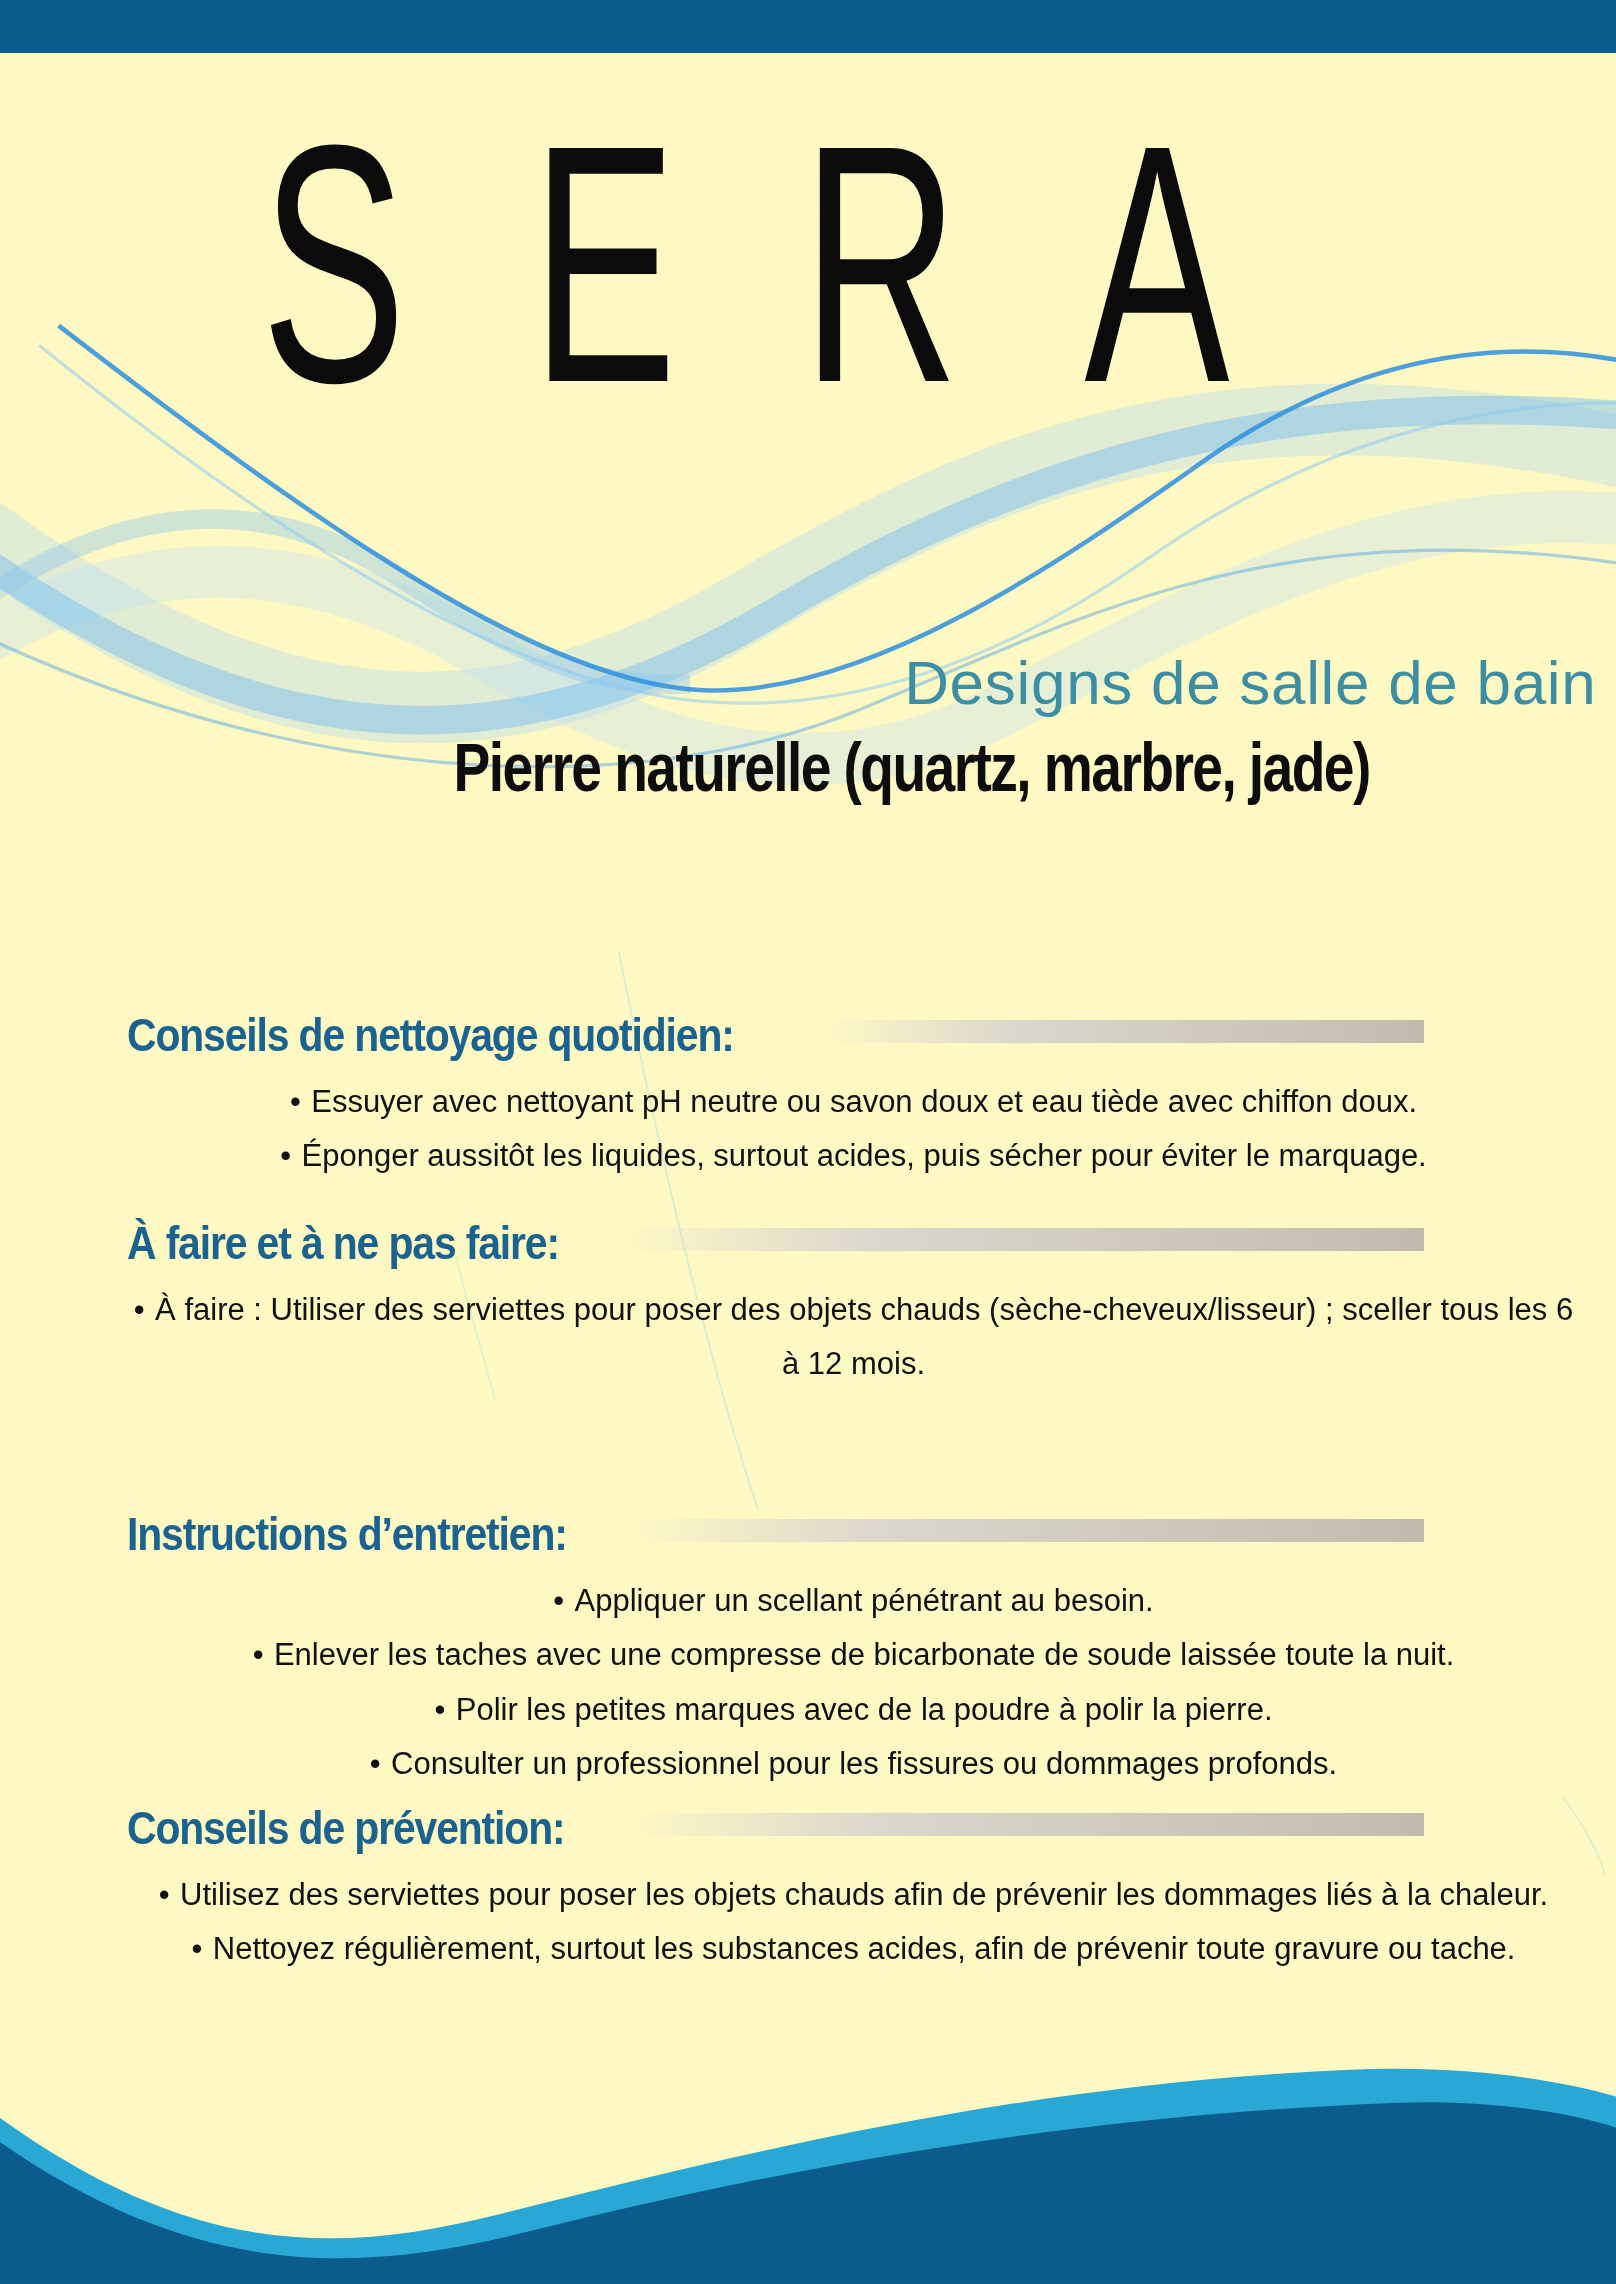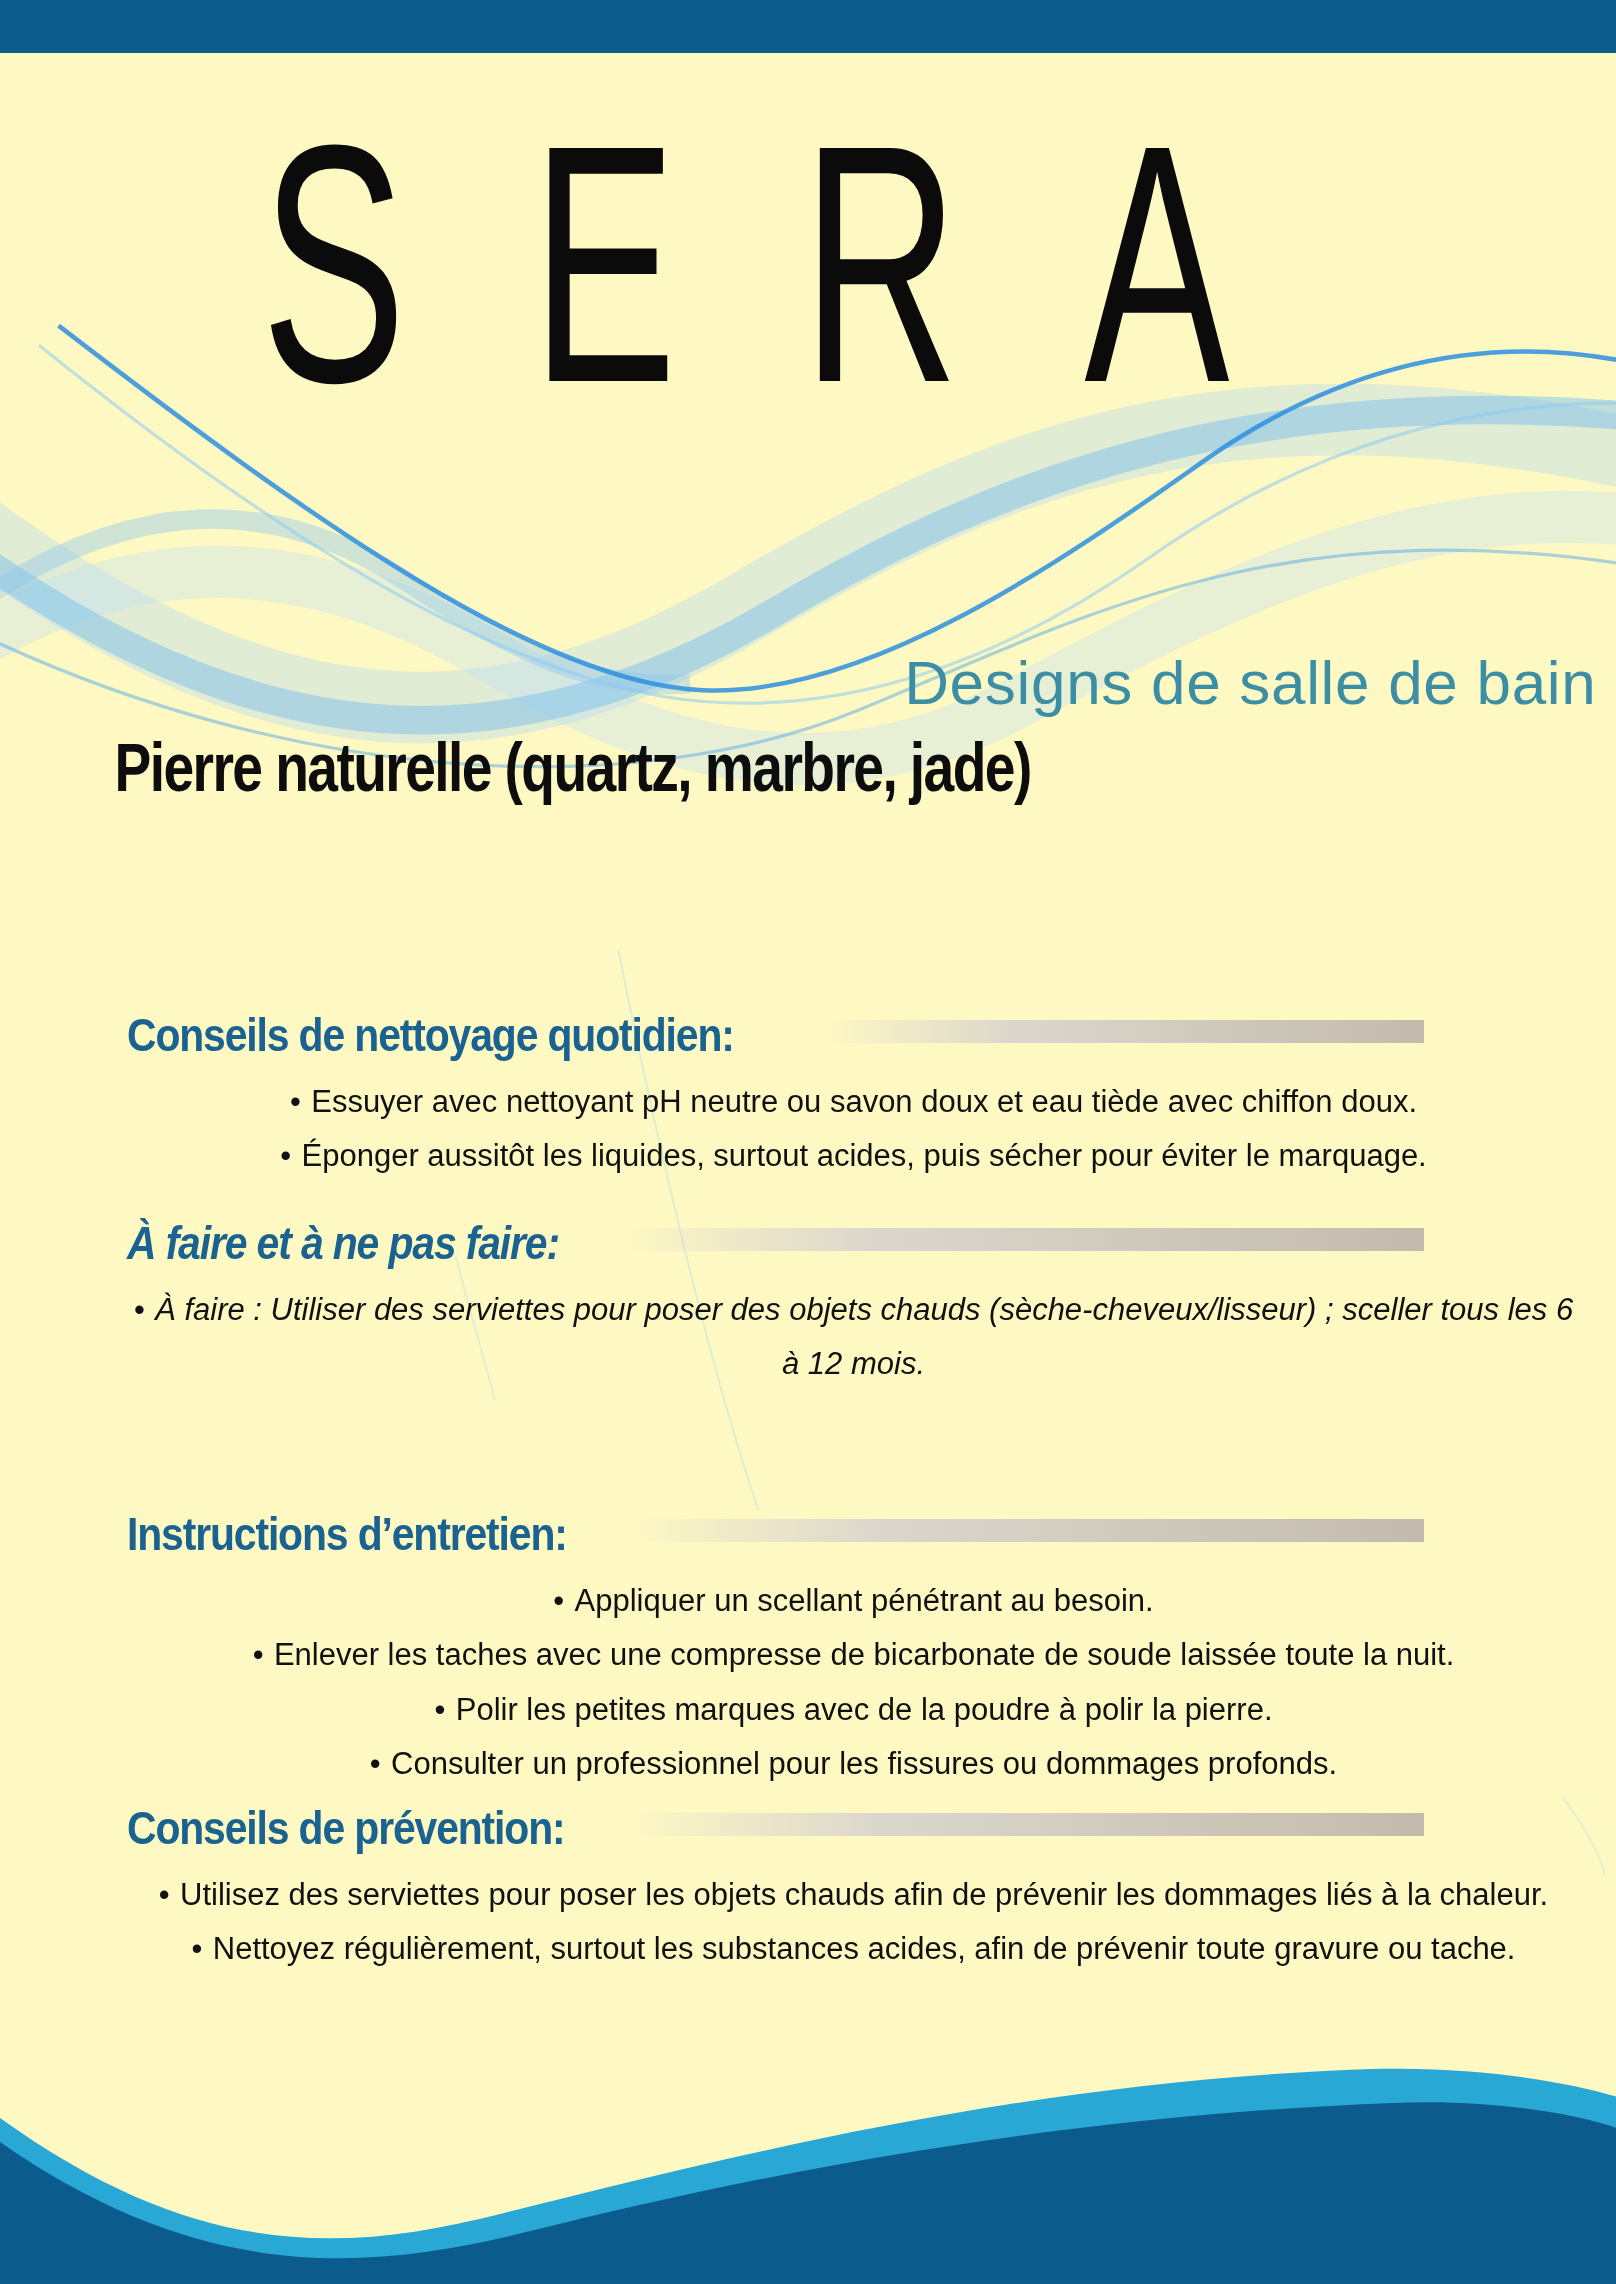--- a/index.html
+++ b/index.html
@@ -25,21 +25,21 @@
   }
   
   .tagline{
     position:absolute;right:19.5px;top:647px;z-index:3;
     font-size:62px;color:#3c8ea4;letter-spacing:0.7px;
     white-space:nowrap;
   }
   
   .subtitle{
     position:absolute;left:0;top:728px;width:1484px;z-index:3;
-    text-align:left;white-space:nowrap;
+    text-align:right;white-space:nowrap;
   }
   .subtitle .inner{
     display:inline-block;
     font-size:69px;font-weight:700;color:#0d0d0d;letter-spacing:-2px;
     transform:scaleX(0.80);transform-origin:center;
   }
   .big-title{
     position:absolute;left:0;top:836px;width:1616px;z-index:3;
     text-align:center;white-space:nowrap;line-height:1.0;
   }
@@ -68,21 +68,21 @@
     margin:11.7px 156px 0 9px;
     background:linear-gradient(to right, rgba(218,213,204,0.05), #dcd7cd 30%, #c2bbad 100%);
   }
   .sec-body{margin-top:13px;text-align:center;}
   .sec-body p{
     margin:0;font-size:31px;line-height:1.75;color:#111111;
   }
   .blt{margin-right:10.4px;}
   
   .footer-waves{position:absolute;left:0;bottom:0;width:1616px;height:241px;z-index:4;}
-  .s1{top:1008px;} .s2{top:1216px;font-style:italic;} .s3{top:1507px;} .s4{top:1801px;}
+  .s1{top:1008px;} .s2{top:1216px;} .s3{top:1507px;} .s4{top:1801px;}
 </style>
 </head>
 <body>
 
 <div class="page">
 
   <div class="top-band"></div>
 
   <svg class="header-waves" viewBox="0 0 2482 760" aria-hidden="true">
     <path d="M-40,360 C420,700 760,710 1150,480 C1540,250 1900,110 2520,250" fill="none" stroke="#a9d4f3" stroke-width="110" stroke-opacity="0.35"></path>

